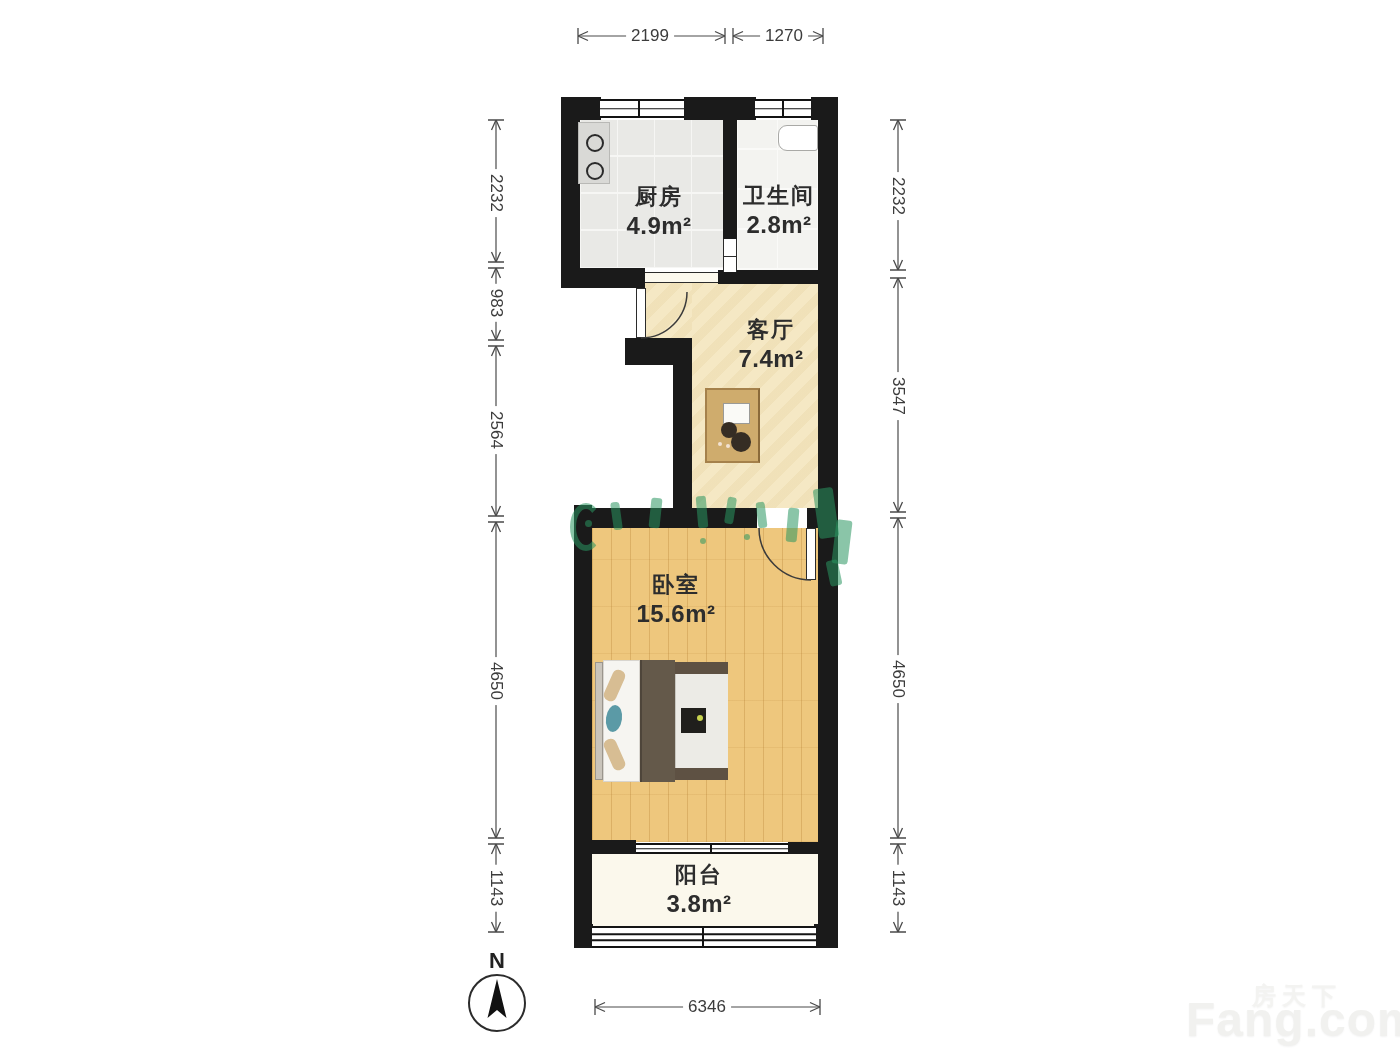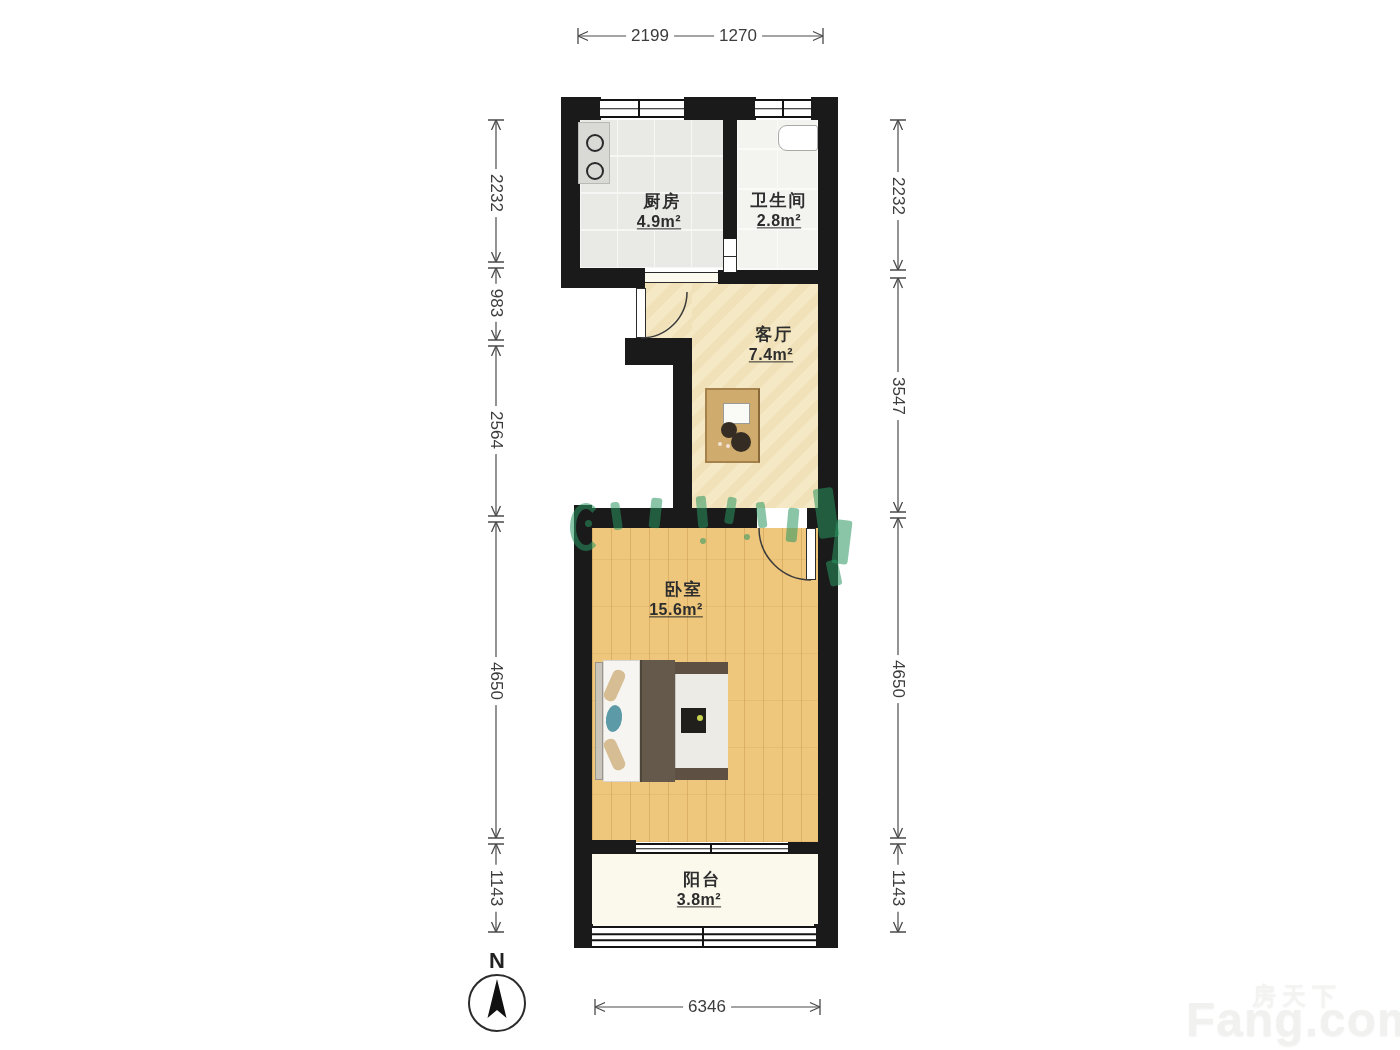--- a/index.html
+++ b/index.html
@@ -27,22 +27,22 @@
   .win3::before{top:34%;}
   .win3::after{content:"";position:absolute;left:0;right:0;top:67%;height:1.5px;background:#141414;transform:translateY(-50%);}
   .mull{position:absolute;top:0;bottom:0;width:2px;background:#141414;}
   
   .leaf{position:absolute;background:#fff;border:1.5px solid #2b2b2b;box-sizing:border-box;}
   .sill{position:absolute;background:#fcf9ee;border-top:1.5px solid #2b2b2b;border-bottom:1.5px solid #2b2b2b;box-sizing:border-box;}
   .vdoor{position:absolute;background:#fff;border-left:1.5px solid #2b2b2b;border-right:1.5px solid #2b2b2b;box-sizing:border-box;}
   .vdoor::before{content:"";position:absolute;left:0;right:0;top:50%;height:1.5px;background:#2b2b2b;}
   
   .room-label{position:absolute;transform:translate(-50%,-50%);text-align:center;color:#2d2d2d;font-weight:700;white-space:nowrap;line-height:1.25;}
-  .room-name{font-size:17px;letter-spacing:2px;text-align:right;}
-  .room-area{font-size:16px;letter-spacing:0.5px;text-decoration:underline;}
+  .room-name{font-size:22px;letter-spacing:2px;}
+  .room-area{font-size:24px;letter-spacing:0.5px;}
   .dim{position:absolute;transform:translate(-50%,-50%);background:#ffffff;color:#3c3c3c;font-size:17px;padding:0 5px;white-space:nowrap;}
   .dim.vert{transform:translate(-50%,-50%) rotate(90deg);}
   
   .furn{position:absolute;box-sizing:border-box;}
   .burner{position:absolute;width:14px;height:14px;border:2px solid #2a2a2a;border-radius:50%;background:transparent;}
   .stool{position:absolute;border-radius:50%;background:#352d24;}
   
   .g{position:absolute;background:#2a9661;opacity:0.55;border-radius:3px;}
   .gdot{border-radius:50%;}
   .gc{position:absolute;width:20px;height:36px;border:6px solid #2a9661;border-right-color:transparent;border-radius:50%;background:transparent;opacity:0.55;}
@@ -198,21 +198,21 @@
   <div class="room-label" style="left:676px;top:600px;">
     <div class="room-name">卧室</div>
     <div class="room-area">15.6m²</div>
   </div>
   <div class="room-label" style="left:699px;top:890px;">
     <div class="room-name">阳台</div>
     <div class="room-area">3.8m²</div>
   </div>
 
   <div class="dim" style="left:650px;top:36px;">2199</div>
-  <div class="dim" style="left:738px;top:36px;">1270</div>
+  <div class="dim" style="left:784px;top:36px;">1270</div>
 
   <div class="dim vert" style="left:496px;top:193px;">2232</div>
   <div class="dim vert" style="left:496px;top:303px;">983</div>
   <div class="dim vert" style="left:496px;top:430px;">2564</div>
   <div class="dim vert" style="left:496px;top:681px;">4650</div>
   <div class="dim vert" style="left:496px;top:888px;">1143</div>
 
   <div class="dim vert" style="left:898px;top:196px;">2232</div>
   <div class="dim vert" style="left:898px;top:396px;">3547</div>
   <div class="dim vert" style="left:898px;top:679px;">4650</div>

